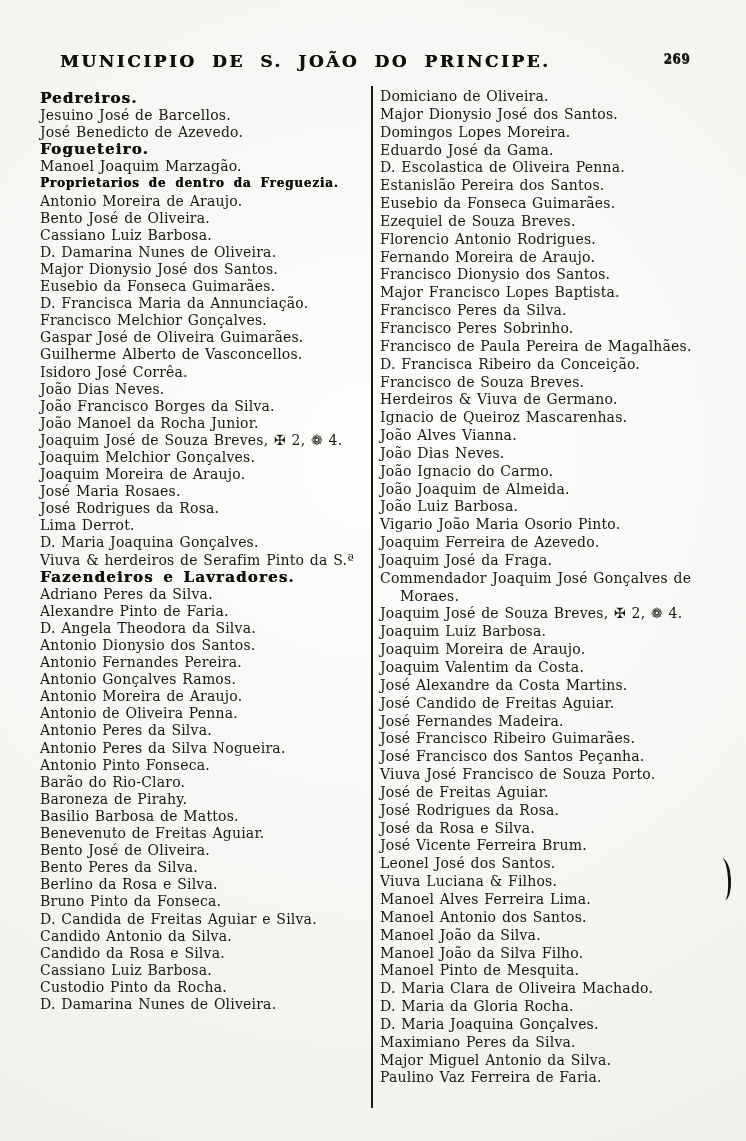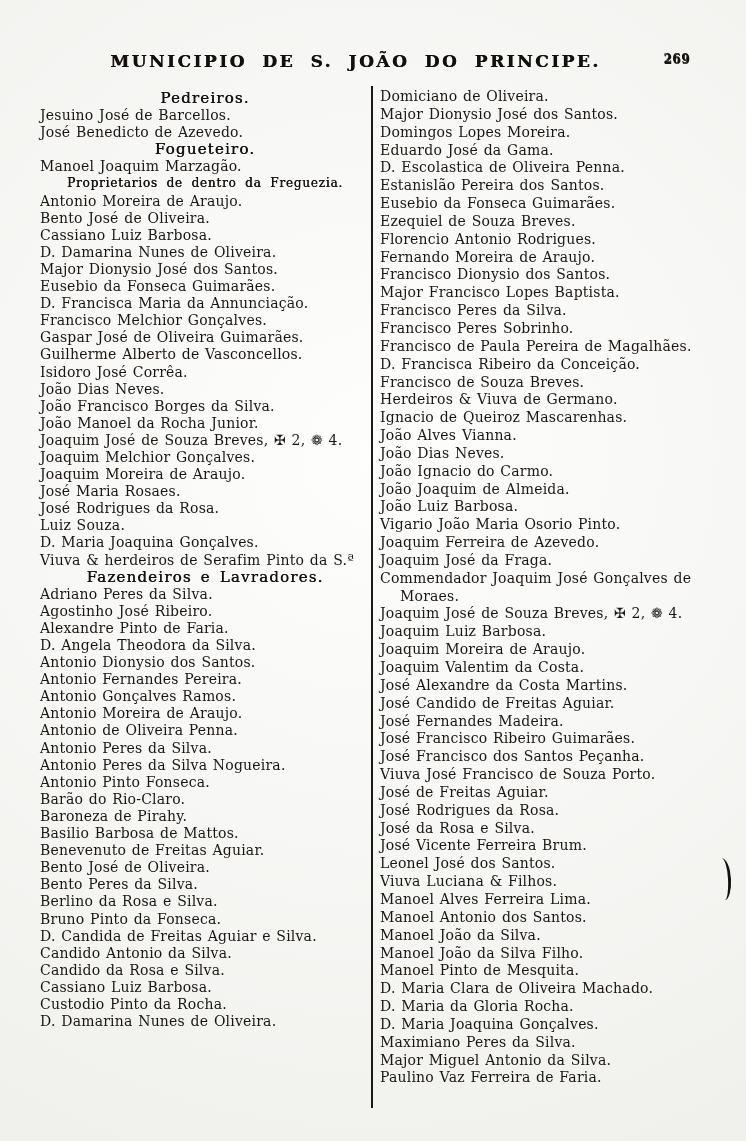--- a/index.html
+++ b/index.html
@@ -11,21 +11,21 @@
   .page {
     position: relative;
     width: 746px; height: 1141px;
     background: #fcfcfa;
     background-image: radial-gradient(circle at 50% 40%, rgba(255,255,255,0.6), rgba(205,205,198,0.25) 95%);
     color: #17130f;
     overflow: hidden;
   }
   .header-title {
     position: absolute; top: 51px; left: 60px; right: 95px;
-    text-align: center;
+    text-align: left;
     font-weight: 700;
     font-size: 17px;
     letter-spacing: 2.5px;
     word-spacing: 7px;
     color: #120f0c;
     text-shadow: 0.4px 0.4px 0 #2a251f;
   }
   .page-number {
     position: absolute; top: 52px; right: 56px;
     font-weight: 700;
@@ -47,22 +47,22 @@
   .col-left  { left: 40px;  top: 90px; width: 330px; line-height: 17.1px; }
   .col-right { left: 380px; top: 88px; width: 334px; line-height: 17.85px; }
   .entry {
     padding-left: 20px;
     text-indent: -20px;
     white-space: normal;
     letter-spacing: 0.2px;
     word-spacing: 1px;
   }
   .section-heading {
-    text-align: center;
-    font-weight: 400;
+    text-align: left;
+    font-weight: 700;
     font-size: 15px;
     letter-spacing: 1.2px;
     word-spacing: 3px;
     white-space: nowrap;
     color: #120f0c;
     text-shadow: 0.4px 0.4px 0 #2a251f;
   }
   .section-heading--wide {
     font-size: 12px;
     letter-spacing: 0.8px;
@@ -107,26 +107,25 @@
       <div class="entry">Guilherme Alberto de Vasconcellos.</div>
       <div class="entry">Isidoro José Corrêa.</div>
       <div class="entry">João Dias Neves.</div>
       <div class="entry">João Francisco Borges da Silva.</div>
       <div class="entry">João Manoel da Rocha Junior.</div>
       <div class="entry">Joaquim José de Souza Breves, ✠ 2, ❁ 4.</div>
       <div class="entry">Joaquim Melchior Gonçalves.</div>
       <div class="entry">Joaquim Moreira de Araujo.</div>
       <div class="entry">José Maria Rosaes.</div>
       <div class="entry">José Rodrigues da Rosa.</div>
-      <div class="entry">Luiz Souza.</div>
+      <div class="entry">Lima Derrot.</div>
       <div class="entry">D. Maria Joaquina Gonçalves.</div>
       <div class="entry">Viuva &amp; herdeiros de Serafim Pinto da S.ª</div>
       <div class="section-heading">Fazendeiros e Lavradores.</div>
       <div class="entry">Adriano Peres da Silva.</div>
-      <div class="entry">Agostinho José Ribeiro.</div>
       <div class="entry">Alexandre Pinto de Faria.</div>
       <div class="entry">D. Angela Theodora da Silva.</div>
       <div class="entry">Antonio Dionysio dos Santos.</div>
       <div class="entry">Antonio Fernandes Pereira.</div>
       <div class="entry">Antonio Gonçalves Ramos.</div>
       <div class="entry">Antonio Moreira de Araujo.</div>
       <div class="entry">Antonio de Oliveira Penna.</div>
       <div class="entry">Antonio Peres da Silva.</div>
       <div class="entry">Antonio Peres da Silva Nogueira.</div>
       <div class="entry">Antonio Pinto Fonseca.</div>

